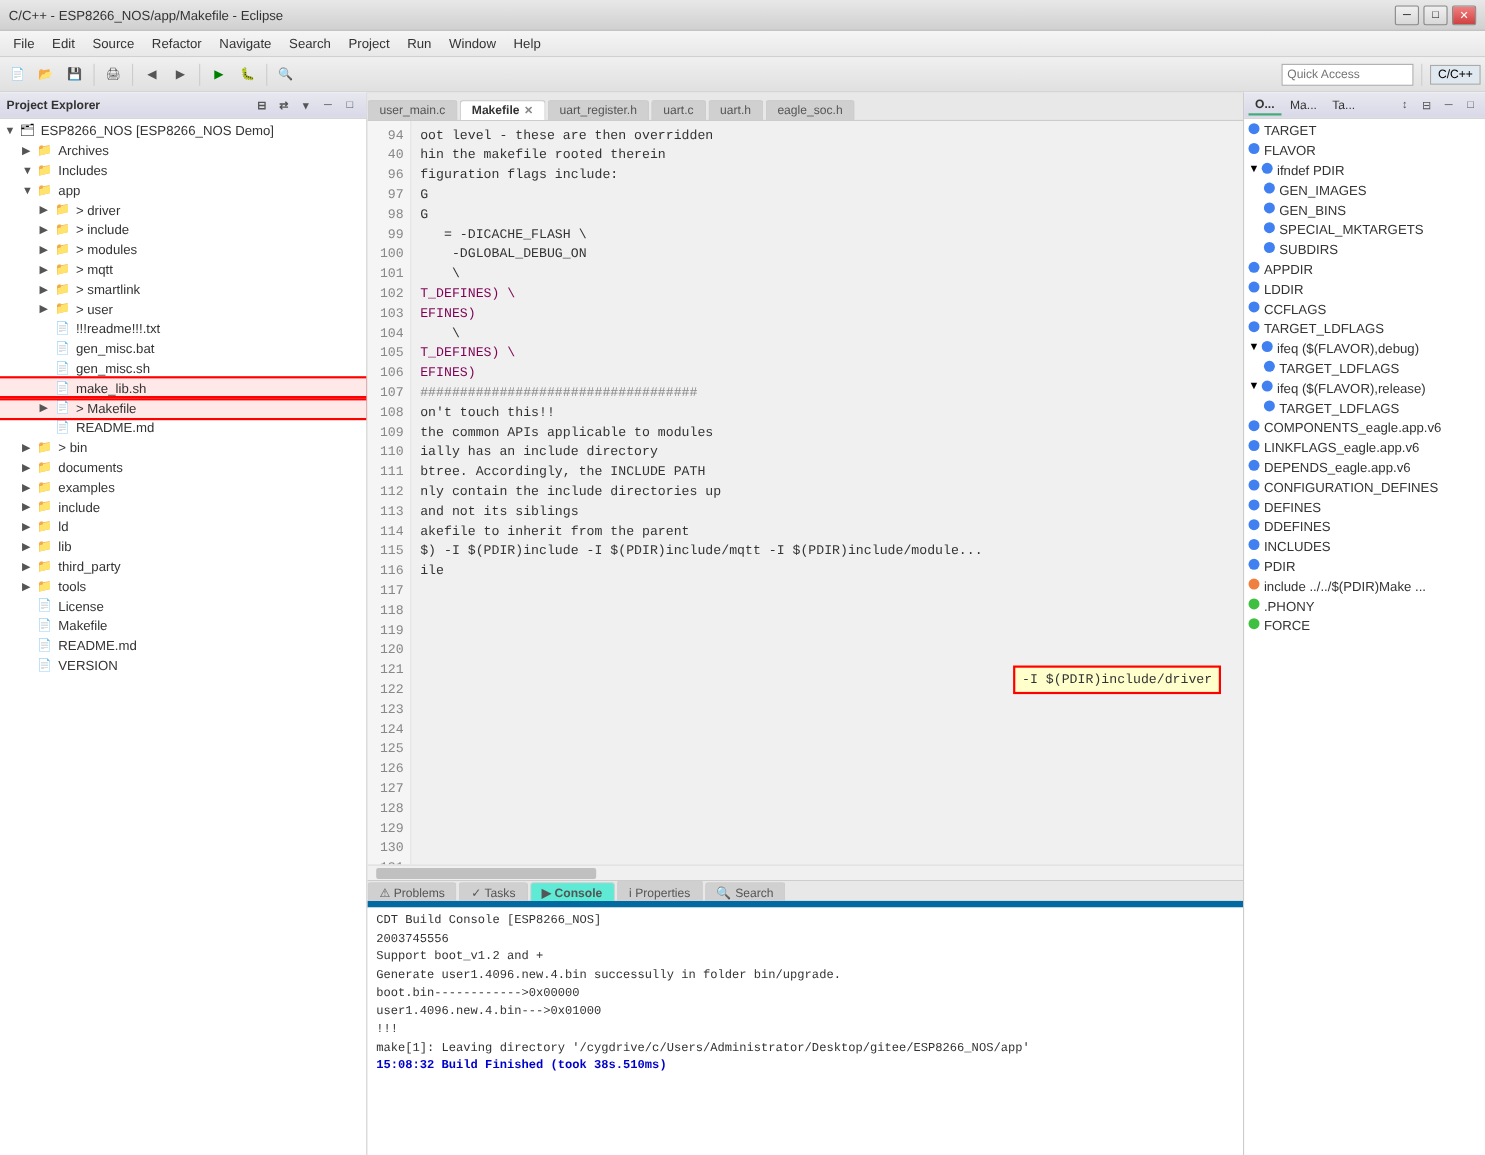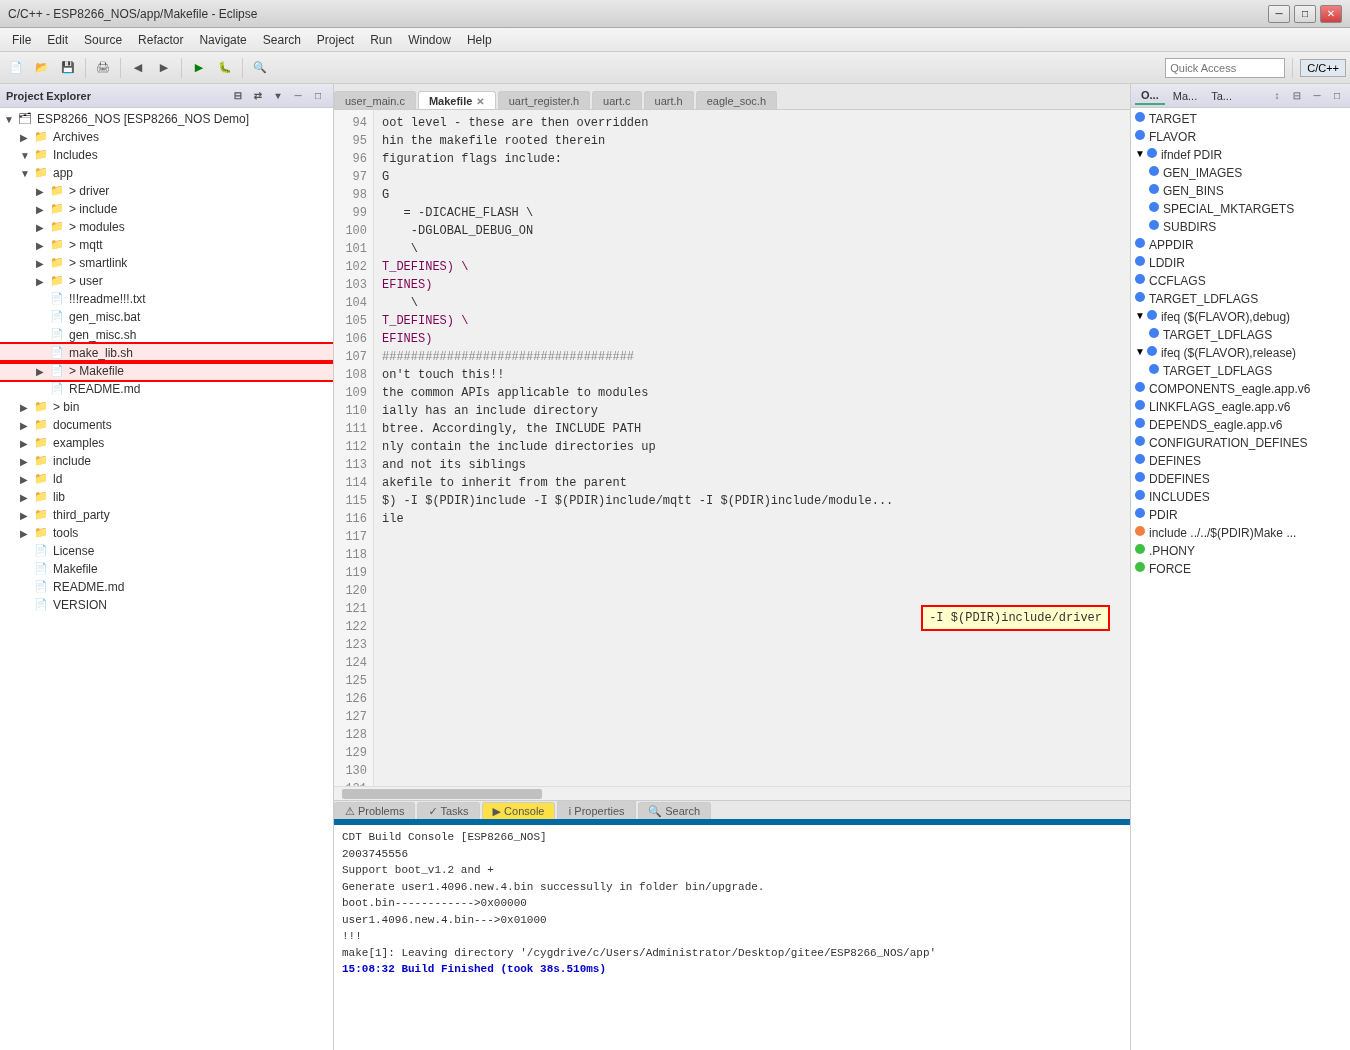--- a/index.html
+++ b/index.html
@@ -54,21 +54,21 @@
     .editor-tooltip { position: absolute; background: #ffffcc; border: 2px solid red; padding: 2px 6px; font-family: 'Courier New', monospace; font-size: 12px; color: #333; bottom: 155px; right: 20px; white-space: nowrap; z-index: 10; }
 
     
     .h-scrollbar { height: 14px; background: #f0f0f0; border-top: 1px solid #ddd; display: flex; align-items: center; }
     .h-scrollbar-thumb { height: 10px; width: 200px; background: #c0c0c0; margin: 2px 8px; border-radius: 2px; }
 
     
     .bottom-panel { height: 250px; border-top: 1px solid #ccc; display: flex; flex-direction: column; }
     .console-tabs { background: #e8e8e8; height: 24px; display: flex; align-items: flex-end; border-bottom: 6px solid #0369a1; }
     .console-tab { padding: 2px 10px 1px; font-size: 11px; border: 1px solid #ccc; border-bottom: none; margin-right: 2px; cursor: pointer; background: #d0d0d0; color: #555; border-radius: 3px 3px 0 0; display: flex; align-items: center; gap: 3px; }
-    .console-tab.active { background: #fde047; font-weight: normal; }
+    .console-tab.active { background: #5eead4; font-weight: bold; }
     .console-content { flex: 1; background: white; padding: 4px 8px; font-family: 'Courier New', monospace; font-size: 11px; color: #333; overflow-y: auto; }
     .console-line { line-height: 1.5; }
 
     
     .right-panel { width: 220px; border-left: 1px solid #ccc; display: flex; flex-direction: column; background: white; }
     .right-panel-header { background: linear-gradient(to bottom, #e8e8f0, #d8d8e8); height: 24px; display: flex; align-items: center; padding: 0 4px; border-bottom: 1px solid #ccc; font-size: 11px; overflow: hidden; gap: 2px; }
     .right-panel-tab { padding: 2px 6px; font-size: 11px; cursor: pointer; white-space: nowrap; overflow: hidden; text-overflow: ellipsis; color: #333; }
     .right-panel-tab.active { font-weight: bold; border-bottom: 2px solid #4a7; }
 
     .outline-tree { flex: 1; overflow-y: auto; padding: 2px 0; }
@@ -321,21 +321,21 @@
         <div class="editor-tab">uart_register.h</div>
         <div class="editor-tab">uart.c</div>
         <div class="editor-tab">uart.h</div>
         <div class="editor-tab">eagle_soc.h</div>
       </div>
 
     <div class="main-editor-area">
       <div class="code-area">
         <div class="line-numbers" id="line-numbers">
             <div>94</div>
-            <div>95</div>
+            <div>40</div>
             <div>96</div>
             <div>97</div>
             <div>98</div>
             <div>99</div>
             <div>100</div>
             <div>101</div>
             <div>102</div>
             <div>103</div>
             <div>104</div>
             <div>105</div>

